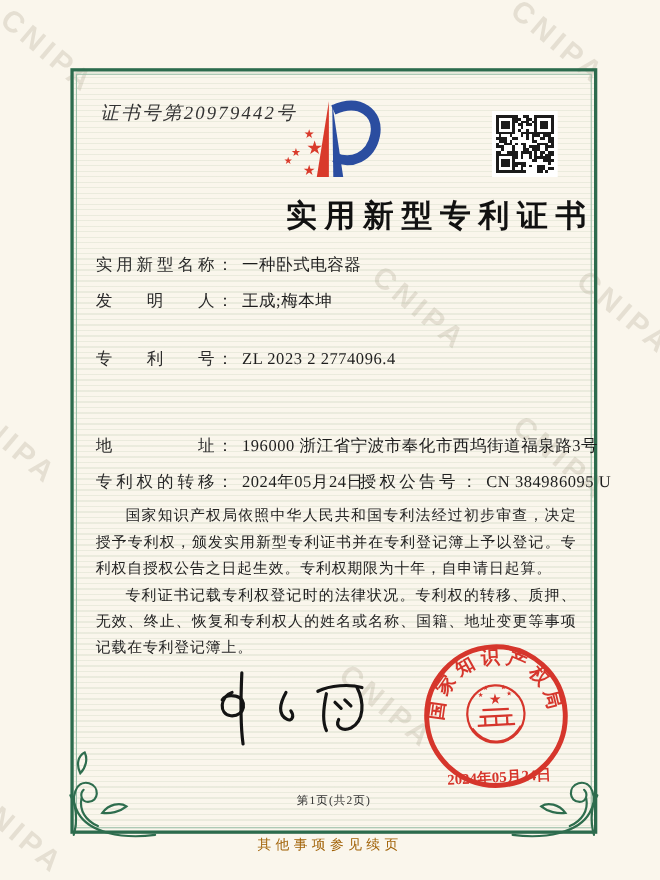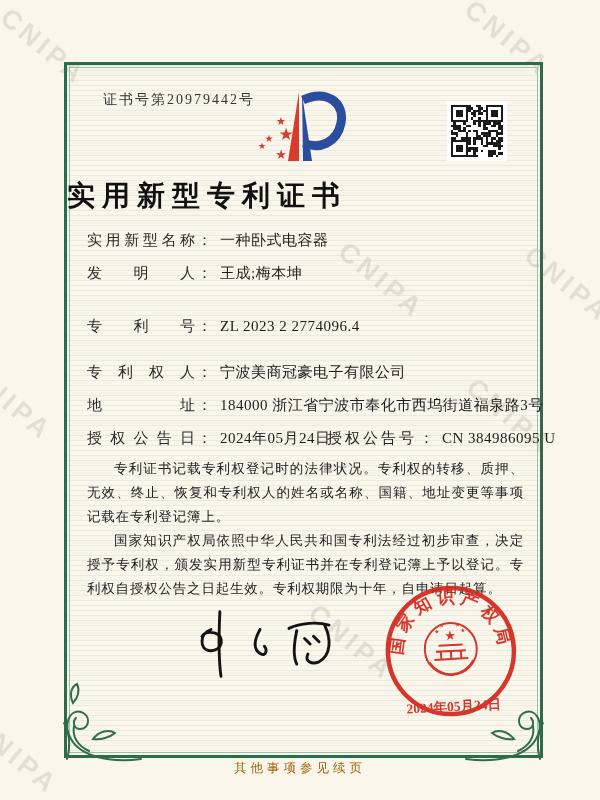--- a/index.html
+++ b/index.html
@@ -5,24 +5,24 @@
   html,body{margin:0;padding:0;background:#e9e6de;}
   .page{position:relative;width:600px;height:800px;background:#faf6ec;overflow:hidden;
         font-family:"Liberation Serif","DejaVu Serif",serif;color:#222;}
   .wm{position:absolute;font-family:"Liberation Sans","DejaVu Sans",sans-serif;font-weight:700;
       font-size:27px;letter-spacing:4px;color:rgba(146,134,112,0.20);
       transform:rotate(40deg);transform-origin:left top;white-space:nowrap;pointer-events:none;}
   .frame{position:absolute;left:64px;top:62px;width:473px;height:690px;border:3px solid #2c6b4d;
          background:repeating-linear-gradient(180deg, rgba(130,160,120,0.13) 0px, rgba(130,160,120,0.13) 1px,
          rgba(0,0,0,0) 1px, rgba(0,0,0,0) 5px);}
   .frame-inner{position:absolute;inset:2px;border:1px solid #9cc0a9;pointer-events:none;}
-  .certno{position:absolute;left:36px;top:26px;font-size:14px;letter-spacing:2px;color:#333;}
+  .certno{position:absolute;left:24px;top:26px;font-size:17px;letter-spacing:2px;color:#333;font-style:italic;}
   .logo{position:absolute;left:186px;top:24px;width:96px;height:78px;}
   .qr{position:absolute;left:380px;top:36px;width:60px;height:60px;}
-  .title{position:absolute;left:0;top:112px;width:100%;text-align:left;font-size:28px;
+  .title{position:absolute;left:0;top:112px;width:100%;text-align:right;font-size:28px;
          font-weight:700;letter-spacing:7px;color:#111;}
   .row{position:absolute;left:20px;right:16px;height:24px;font-size:15px;white-space:nowrap;}
   .lbl{display:inline-block;width:108px;text-align:justify;text-align-last:justify;color:#2a2a2a;}
   .colon{display:inline-block;margin:0 8px 0 2px;}
   .val{letter-spacing:0.5px;color:#1d1d1d;}
   .pair2{position:absolute;left:240px;top:0;}
   .pair2 .lbl2{letter-spacing:3px;}
   .body-text{position:absolute;left:20px;right:16px;top:392px;font-size:13.5px;line-height:1.78;
              letter-spacing:0.8px;text-align:justify;color:#222;}
   .body-text p{margin:0;text-indent:2em;}
@@ -322,36 +322,33 @@
 
     <div class="row" style="top:166px;">
       <span class="lbl">实用新型名称</span><span class="colon">：</span><span class="val">一种卧式电容器</span>
     </div>
     <div class="row" style="top:199px;">
       <span class="lbl">发明人</span><span class="colon">：</span><span class="val">王成;梅本坤</span>
     </div>
     <div class="row" style="top:232px;margin-top:20px;">
       <span class="lbl">专利号</span><span class="colon">：</span><span class="val">ZL 2023 2 2774096.4</span>
     </div>
-    <div class="row" style="top:298px;">
-      <span class="lbl">专利权人</span><span class="colon">：</span><span class="val">宁波美商冠豪电子有限公司</span>
-    </div>
     <div class="row" style="top:331px;">
-      <span class="lbl">地址</span><span class="colon">：</span><span class="val">184000 浙江省宁波市奉化市西坞街道福泉路3号</span>
+      <span class="lbl">地址</span><span class="colon">：</span><span class="val">196000 浙江省宁波市奉化市西坞街道福泉路3号</span>
     </div>
     <div class="row" style="top:364px;">
-      <span class="lbl">授权公告日</span><span class="colon">：</span><span class="val">2024年05月24日</span>
+      <span class="lbl">专利权的转移</span><span class="colon">：</span><span class="val">2024年05月24日</span>
       <span class="pair2">
         <span class="lbl2">授权公告号</span><span class="colon">：</span><span class="val">CN 384986095 U</span>
       </span>
     </div>
 
     <div class="body-text">
+      <p>国家知识产权局依照中华人民共和国专利法经过初步审查，决定授予专利权，颁发实用新型专利证书并在专利登记簿上予以登记。专利权自授权公告之日起生效。专利权期限为十年，自申请日起算。</p>
       <p>专利证书记载专利权登记时的法律状况。专利权的转移、质押、无效、终止、恢复和专利权人的姓名或名称、国籍、地址变更等事项记载在专利登记簿上。</p>
-      <p>国家知识产权局依照中华人民共和国专利法经过初步审查，决定授予专利权，颁发实用新型专利证书并在专利登记簿上予以登记。专利权自授权公告之日起生效。专利权期限为十年，自申请日起算。</p>
     </div>
 
 
     <svg class="sig-svg" viewBox="0 0 150 70">
       <g stroke="#141414" stroke-width="2.6" fill="none" stroke-linecap="round" stroke-linejoin="round">
         <path d="M30,6 C29,28 29,50 31,64"></path>
         <path d="M22,22 C12,25 11,40 21,41 C33,42 35,27 25,25 C20,24 16,25 14,28"></path>
         <path d="M66,22 C61,31 59,40 67,44 C71,46 73,41 70,37"></path>
         <path d="M92,21 C102,16 118,15 128,18"></path>
         <path d="M99,23 C96,37 96,47 99,53"></path>
@@ -395,16 +392,17 @@
     </svg>
     <svg style="position:absolute;right:-8px;bottom:-10px;width:84px;height:84px;transform:scaleX(-1);" viewBox="0 0 84 84">
       <g stroke="#2e6d4e" stroke-width="2" fill="none" stroke-linecap="round">
         <path d="M82,78 C52,82 22,76 12,58 C4,44 10,28 22,31 C32,34 31,48 21,48 C15,48 13,41 17,37"></path>
         <path d="M30,70 C19,65 13,56 15,45"></path>
         <path d="M34,58 C40,50 50,48 56,52 C50,57 41,59 34,58 Z"></path>
         <path d="M8,78 C12,64 10,50 5,42"></path>
       </g>
     </svg>
 
+    <div class="pagenum">第1页(共2页)</div>
   </div>
 
   <div class="continuation">其他事项参见续页</div>
 </div>
 
 </body></html>

